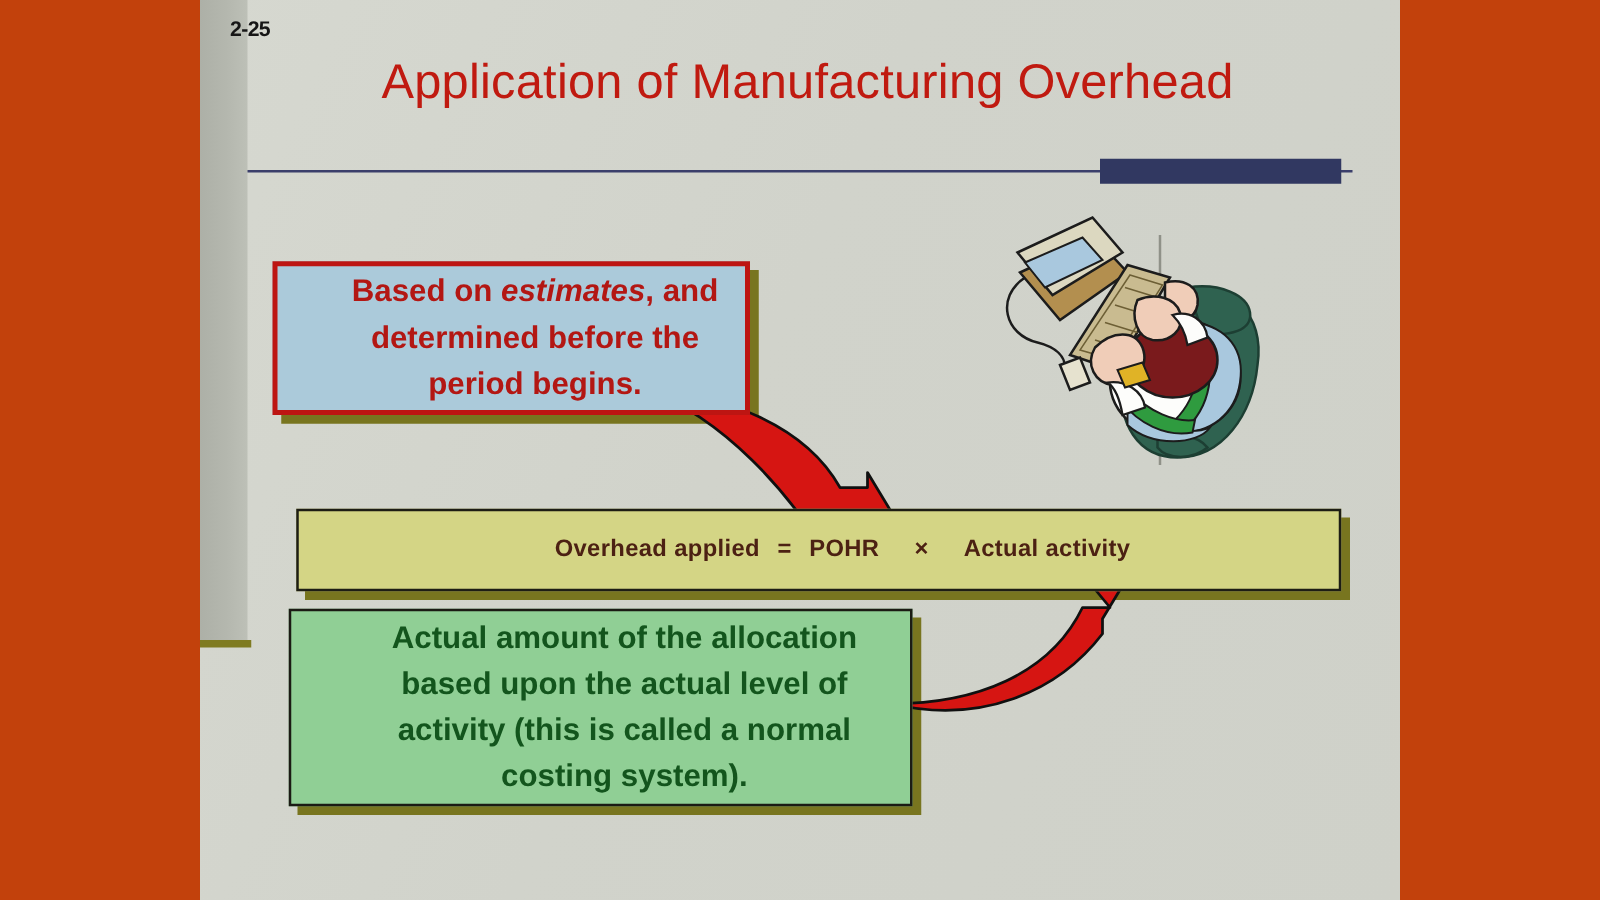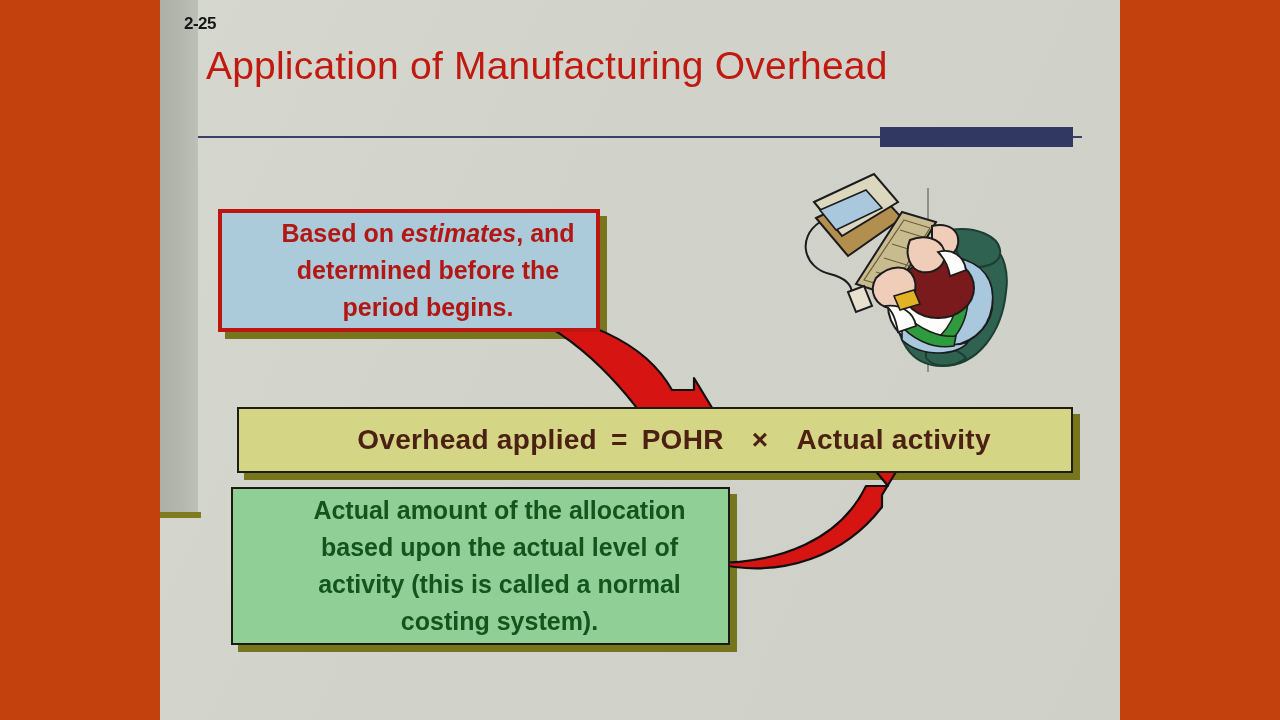--- a/index.html
+++ b/index.html
@@ -62,21 +62,21 @@
     color: #161616;
     letter-spacing: -0.5px;
   }
 
   
   #title {
     position: absolute;
     left: 46px;
     top: 44px;
     width: 880px;
-    text-align: left;
+    text-align: center;
     font-size: 39px;
     font-weight: normal;
     color: #c01a10;
     letter-spacing: 0.2px;
     white-space: nowrap;
   }
 
   
   #title-rule {
     position: absolute;
@@ -154,21 +154,21 @@
     top: 407px;
     width: 836px;
     height: 66px;
   }
   #box-formula .body {
     background: #d4d585;
     border: 2px solid #1d1d14;
   }
   #box-formula .txt {
     color: #4c2113;
-    font-size: 28px;
+    font-size: 19px;
     font-weight: bold;
     letter-spacing: 0.3px;
     white-space: nowrap;
   }
   #box-formula .sp {
     display: inline-block;
     width: 14px;
   }
 
   

